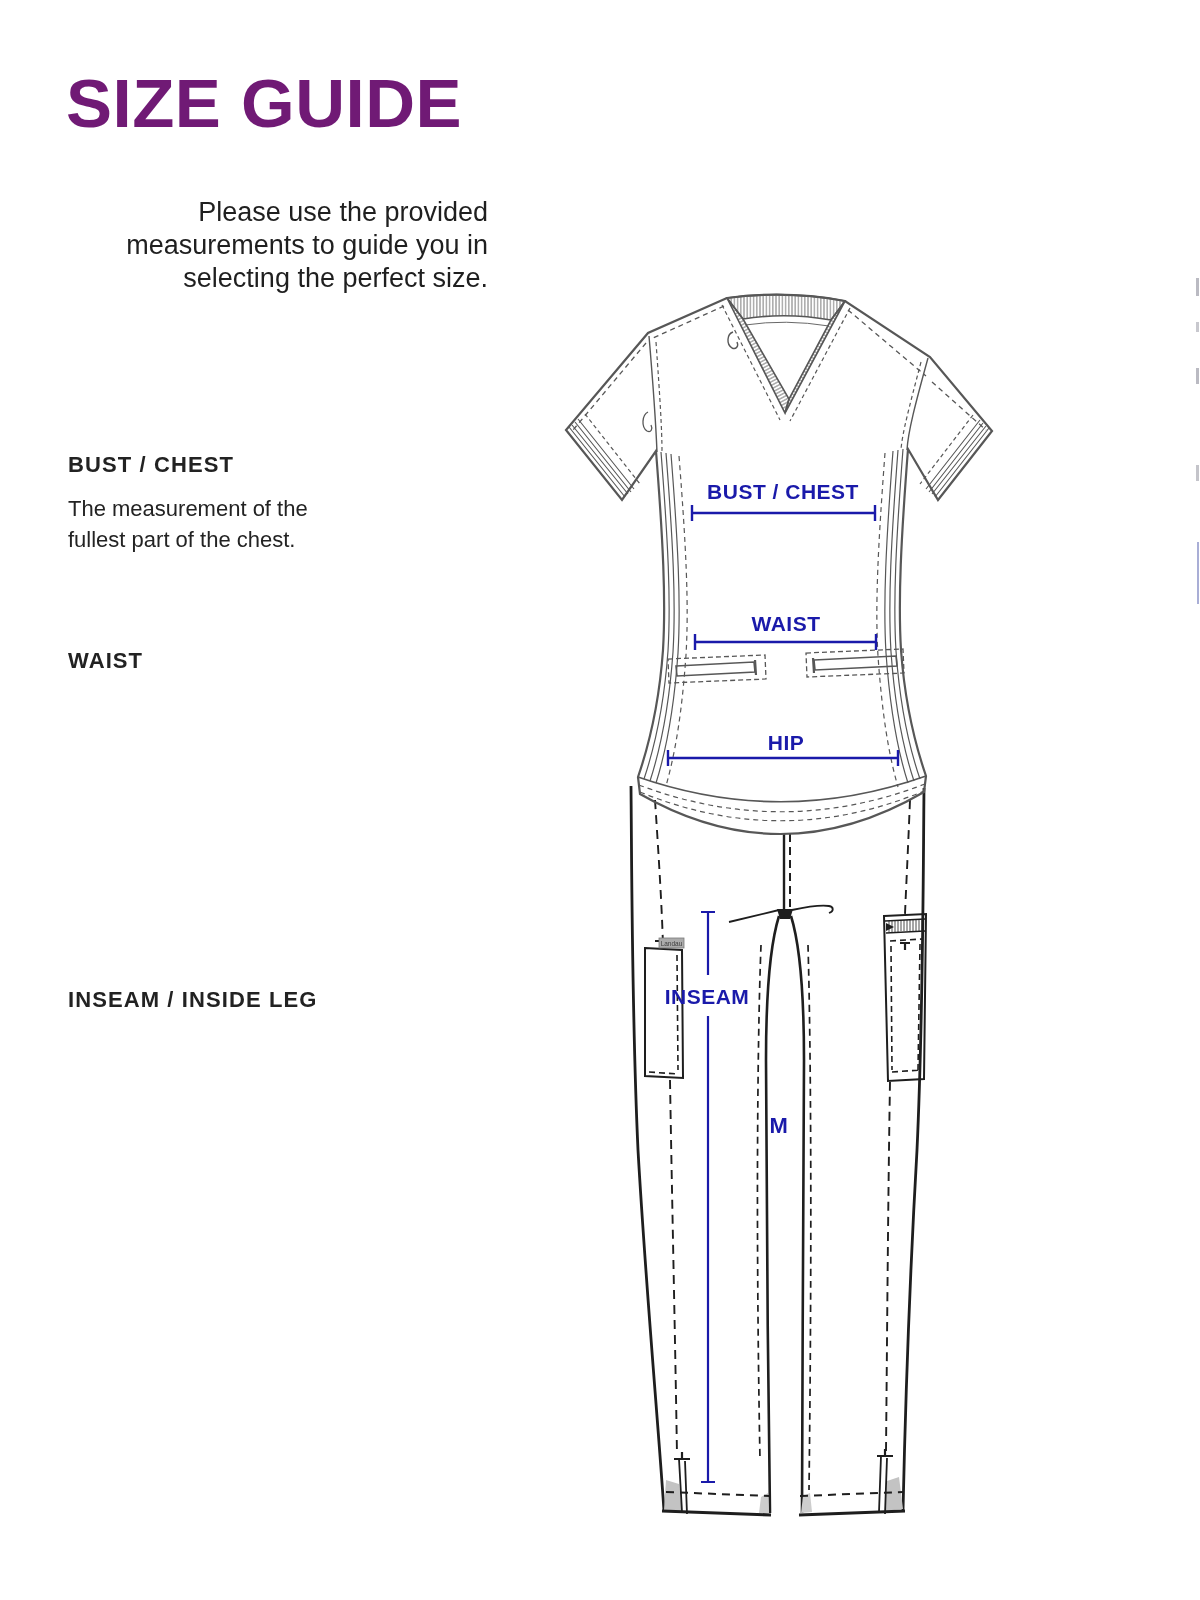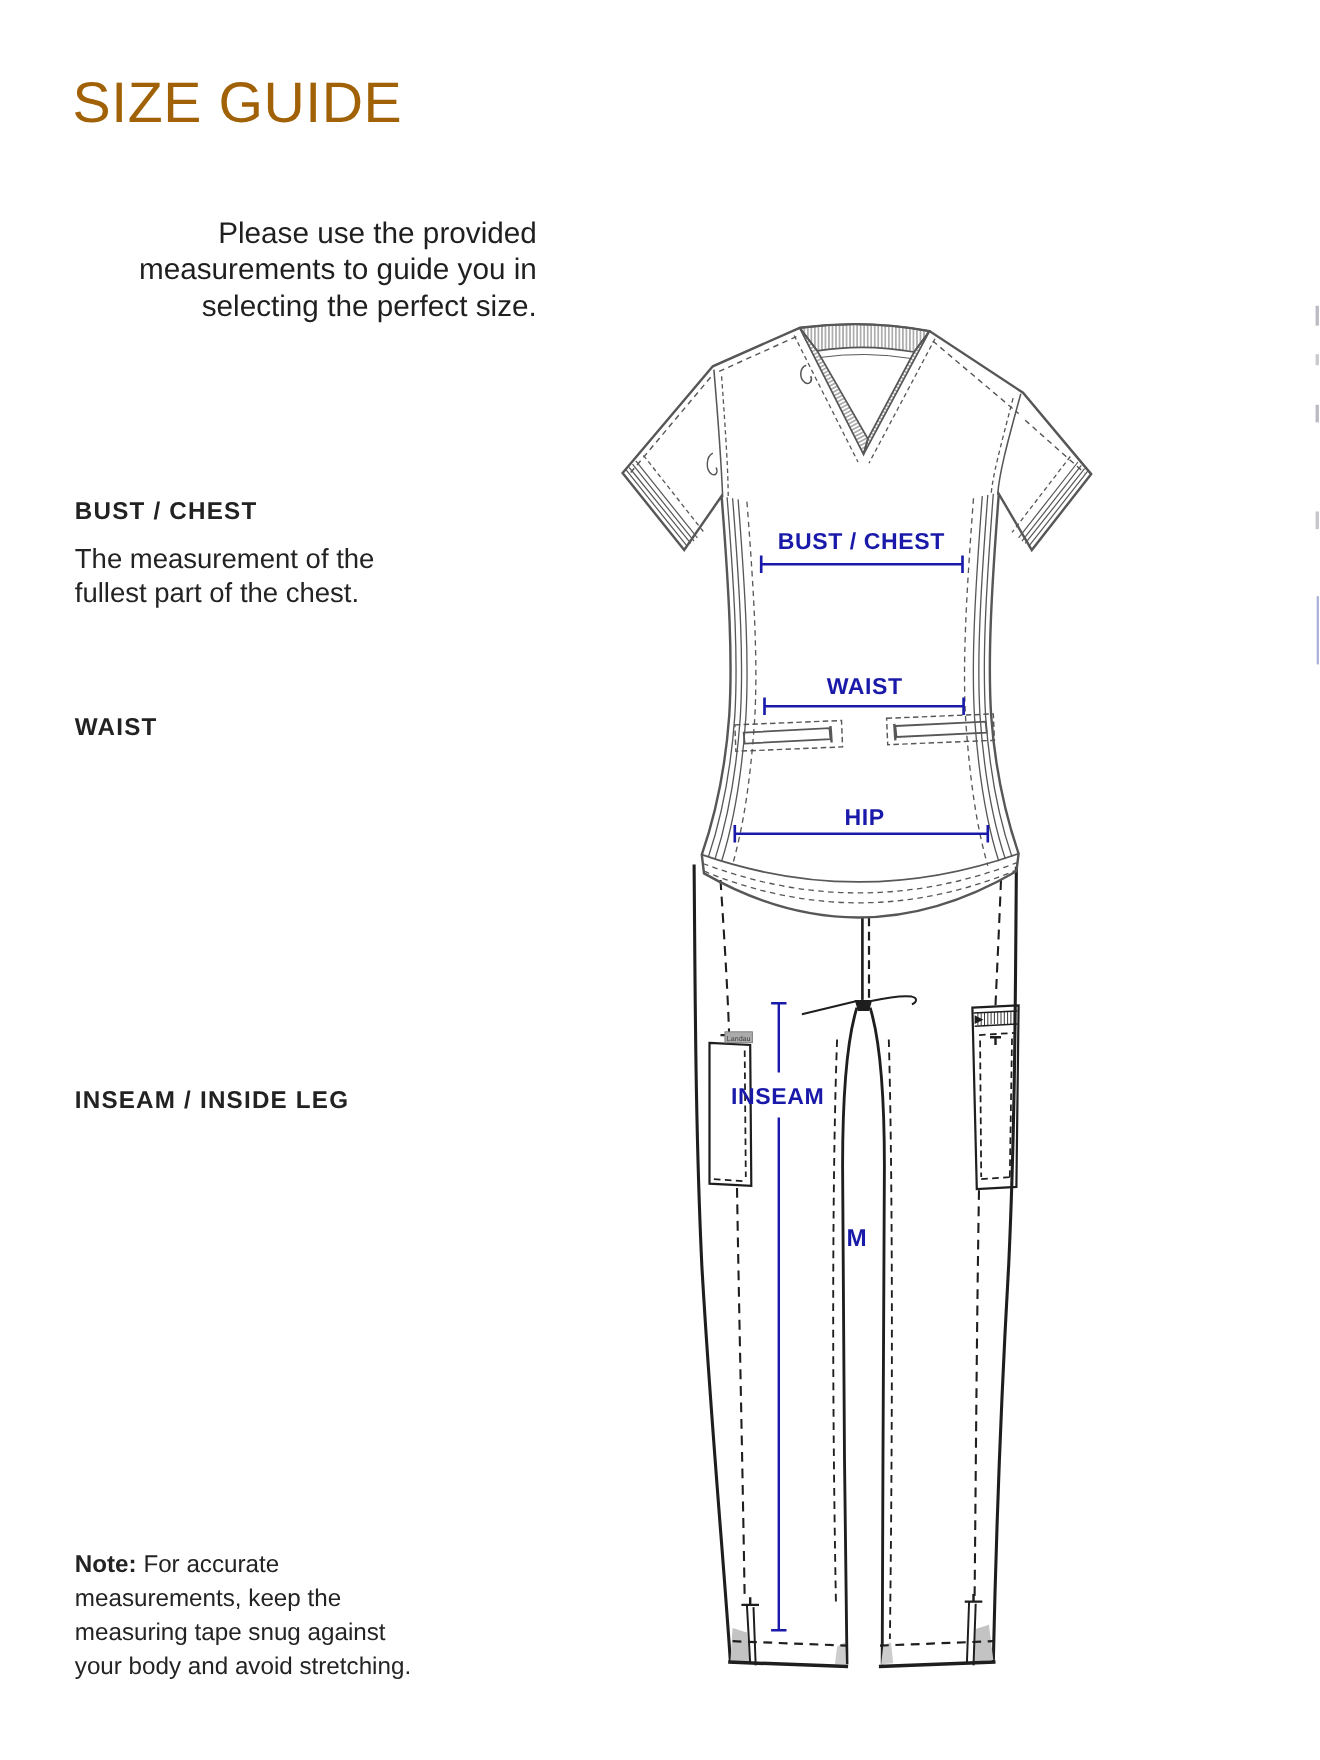--- a/index.html
+++ b/index.html
@@ -1,24 +1,24 @@
 <!DOCTYPE html>
 <html><head>
 <meta charset="utf-8">
 <style>
   html,body{margin:0;padding:0;background:#fff;}
   .page{position:relative;width:1200px;height:1600px;background:#ffffff;
         font-family:"Liberation Sans",sans-serif;overflow:hidden;}
-  .title{position:absolute;left:66px;top:64px;margin:0;font-size:52px;font-weight:normal;
-         letter-spacing:.5px;color:#a16207;}
+  .title{position:absolute;left:66px;top:64px;margin:0;font-size:69px;font-weight:bold;
+         letter-spacing:.5px;color:#701a75;}
   .intro{position:absolute;left:68px;top:196px;margin:0;width:420px;font-size:27px;
          line-height:33px;color:#1f1f1f;text-align:right;}
   .def{position:absolute;left:68px;}
   .def h3{margin:0;font-size:22px;font-weight:bold;letter-spacing:1.1px;color:#222;}
-  .def p{margin:15px 0 0;font-size:25px;line-height:31px;color:#232323;}
+  .def p{margin:15px 0 0;font-size:22px;line-height:31px;color:#232323;}
   .def-bust{top:452px}.def-waist{top:648px}.def-hips{top:840px}.def-inseam{top:987px}
   .def-bust p,.def-waist p{max-width:282px}
   .def-hips p{max-width:348px}
   .def-inseam p{max-width:316px}
   .note{position:absolute;left:68px;top:1406px;margin:0;width:320px;font-size:22px;
         line-height:31px;color:#232323;}
   .diagram{position:absolute;left:540px;top:272px;}
   svg .tg{stroke:#575757;fill:none}
   svg .pg{stroke:#1e1e1e;fill:none}
   svg .bl{stroke:#1a1aaa;fill:none}
@@ -42,21 +42,20 @@
 
   <section class="def def-waist">
     <h3>WAIST</h3>
   </section>
 
 
   <section class="def def-inseam">
     <h3>INSEAM / INSIDE LEG</h3>
   </section>
 
-  <p class="note"><strong>Note:</strong> <span>For accurate measurements, keep the measuring tape snug against your body and avoid stretching.</span></p>
 
   <svg class="diagram" width="480" height="1258" viewBox="540 272 480 1258">
     <defs>
       <pattern id="ribV" width="3.2" height="3.2" patternUnits="userSpaceOnUse">
         <line x1="1.6" y1="0" x2="1.6" y2="3.2" stroke="#6e6e6e" stroke-width="0.9"></line>
       </pattern>
       <pattern id="ribL" width="3.2" height="3.2" patternUnits="userSpaceOnUse" patternTransform="rotate(62)">
         <line x1="1.6" y1="0" x2="1.6" y2="3.2" stroke="#6e6e6e" stroke-width="0.9"></line>
       </pattern>
       <pattern id="ribR" width="3.2" height="3.2" patternUnits="userSpaceOnUse" patternTransform="rotate(-62)">

